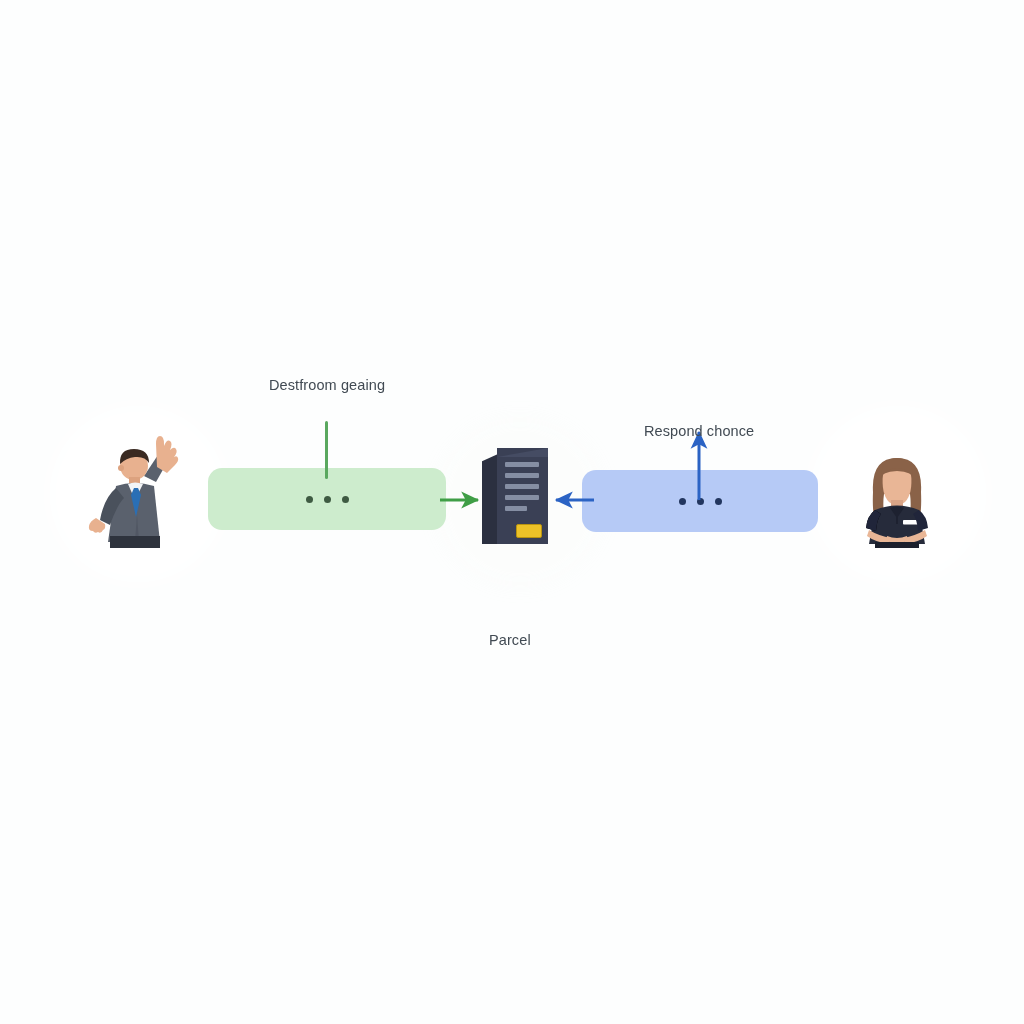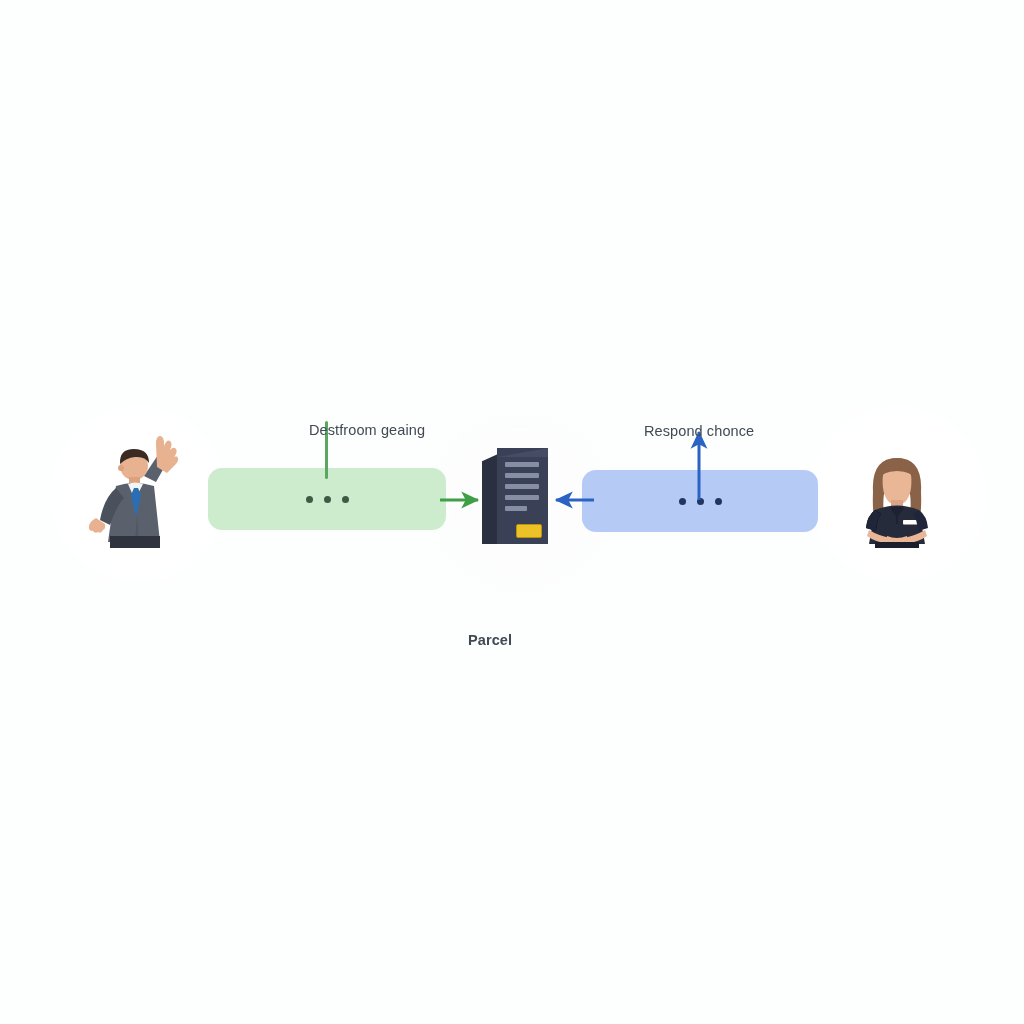--- a/index.html
+++ b/index.html
@@ -53,23 +53,23 @@
   .dot-blue  { background: #22365f; }
 
   
   .label {
     position: absolute;
     font-size: 14.5px;
     color: #414a53;
     letter-spacing: 0.1px;
     white-space: nowrap;
   }
-  .label-left   { left: 269px; top: 422px; margin-left: 40px; }
+  .label-left   { left: 269px; top: 377px; }
   .label-right  { left: 644px; top: 399px; margin-top: 24px; }
-  .label-bottom { left: 468px; top: 632px; font-weight: bold; }
+  .label-bottom { left: 489px; top: 632px; }
 
   
   .conn { position: absolute; }
   .vline-green {
     left: 325px; top: 421px; width: 3px; height: 58px;
     background: #5aa85f; border-radius: 2px;
   }
 
   
   .server { position: absolute; left: 482px; top: 448px; width: 66px; height: 96px; }

